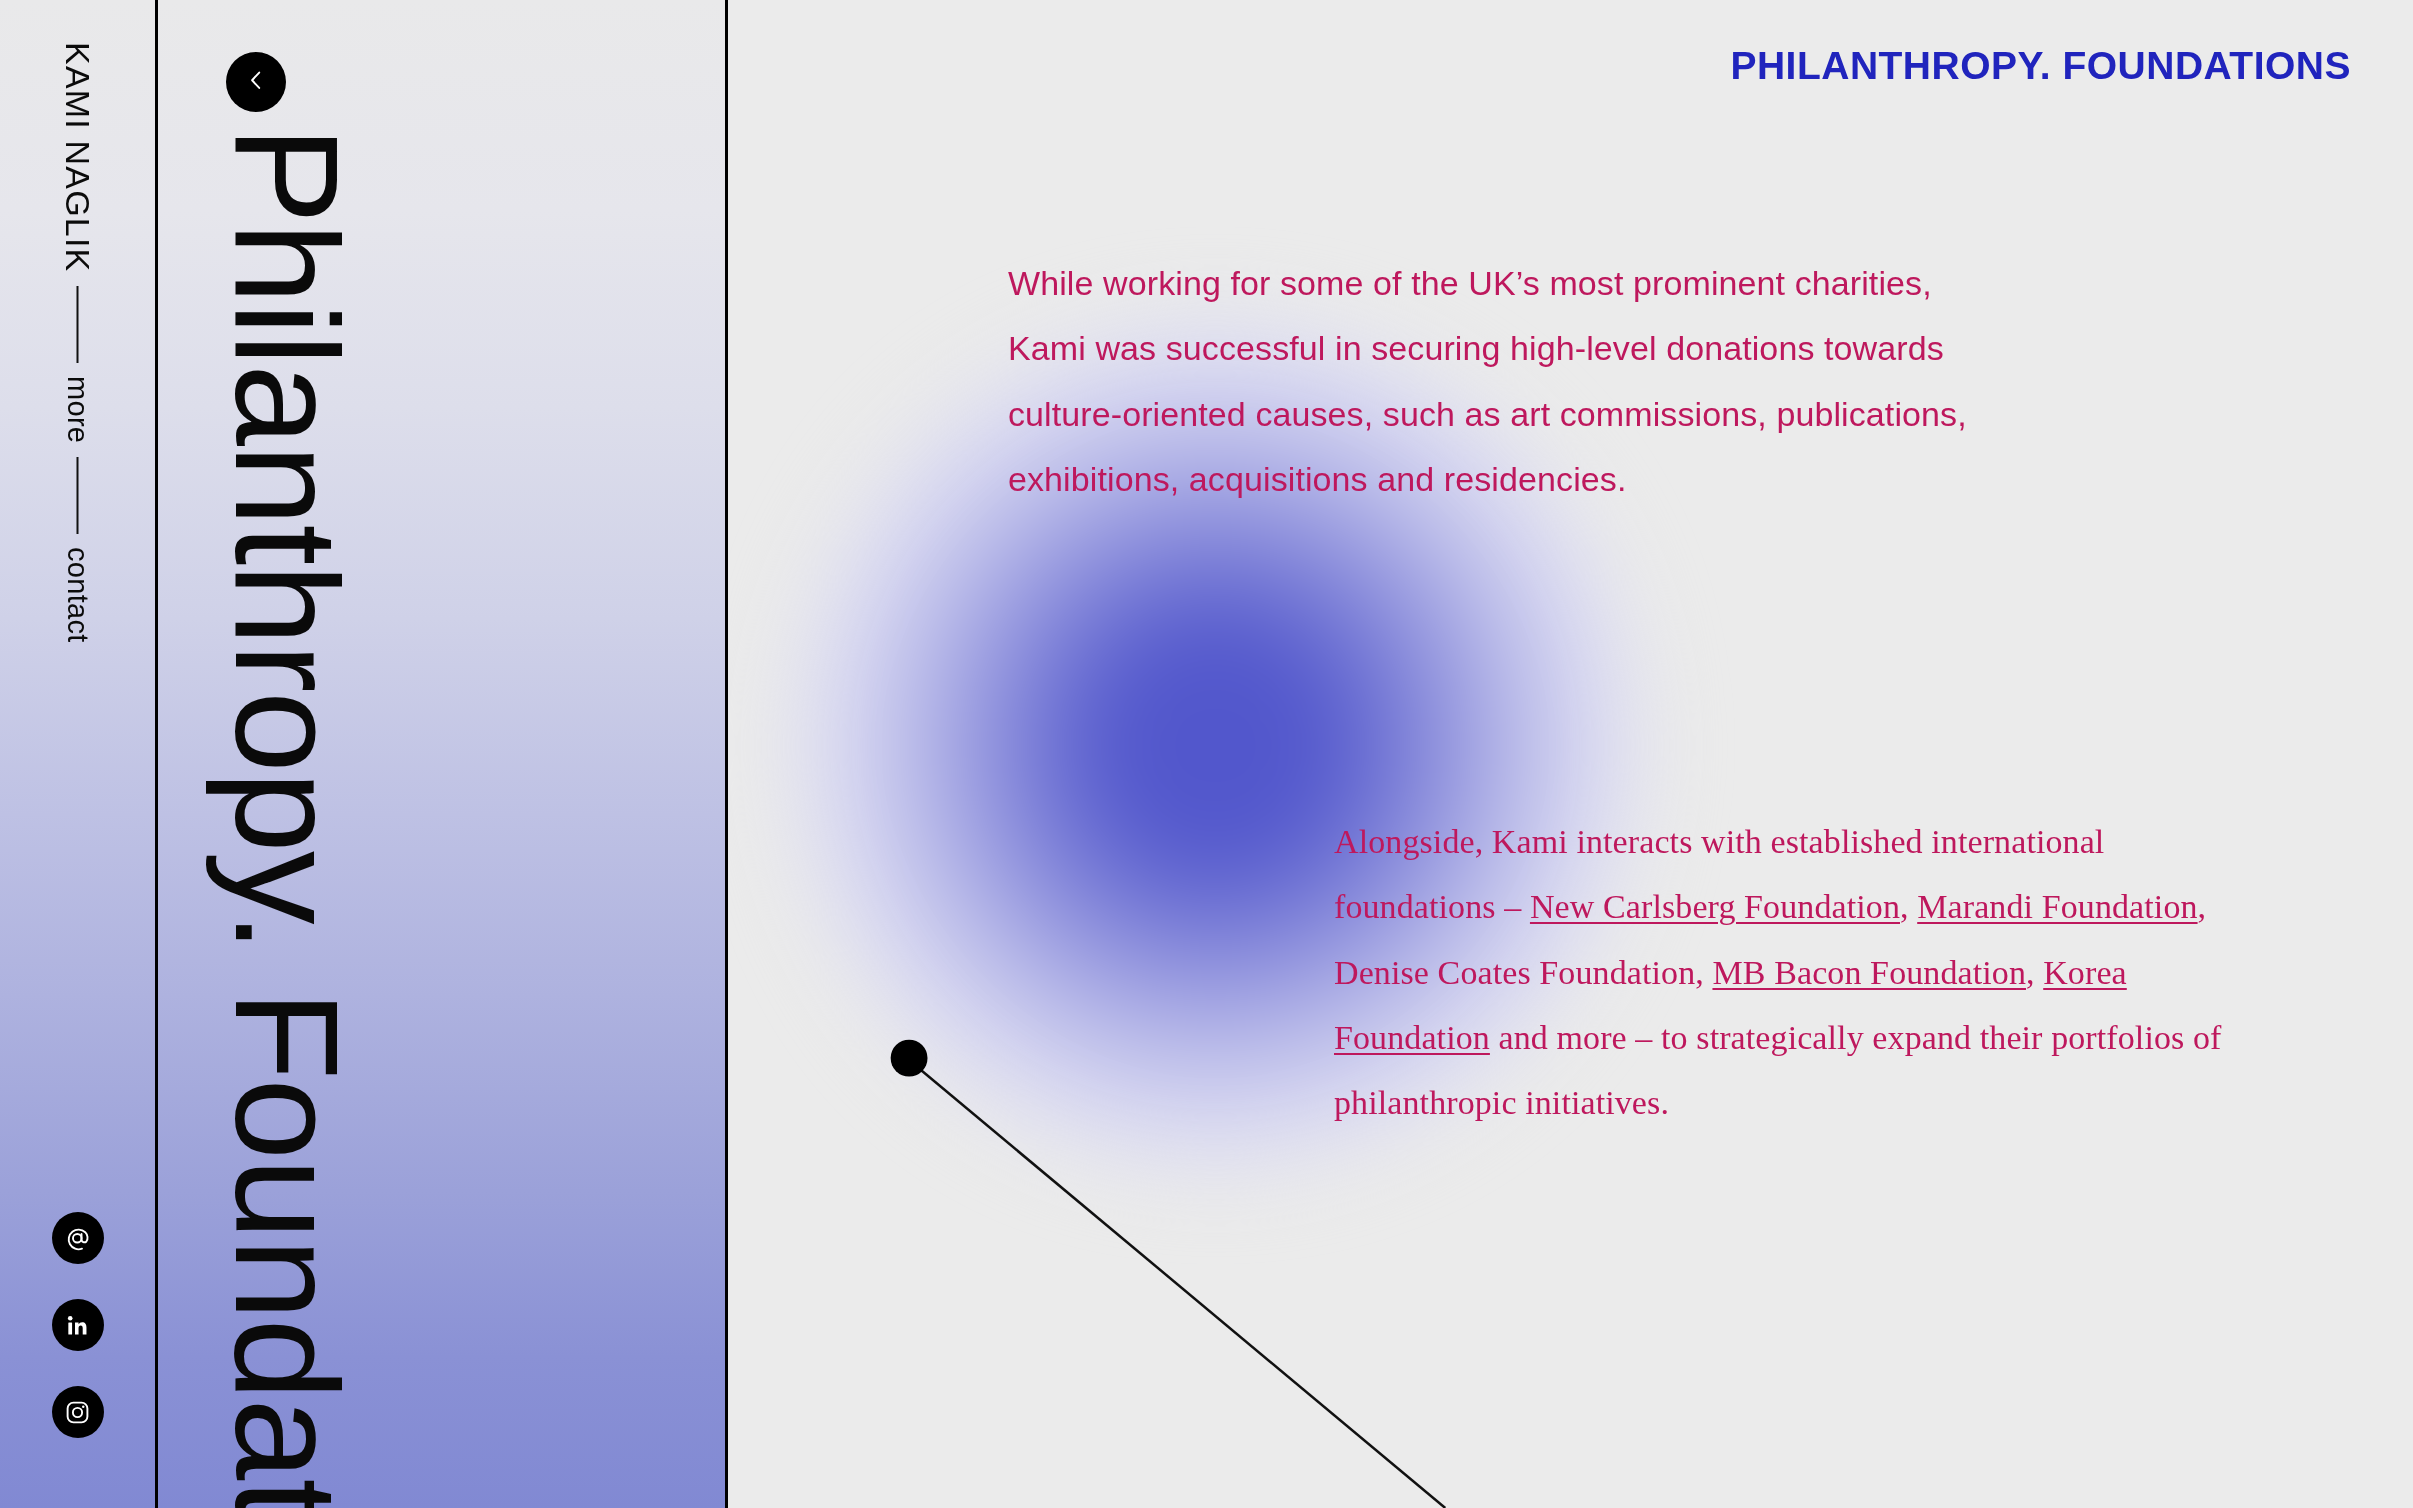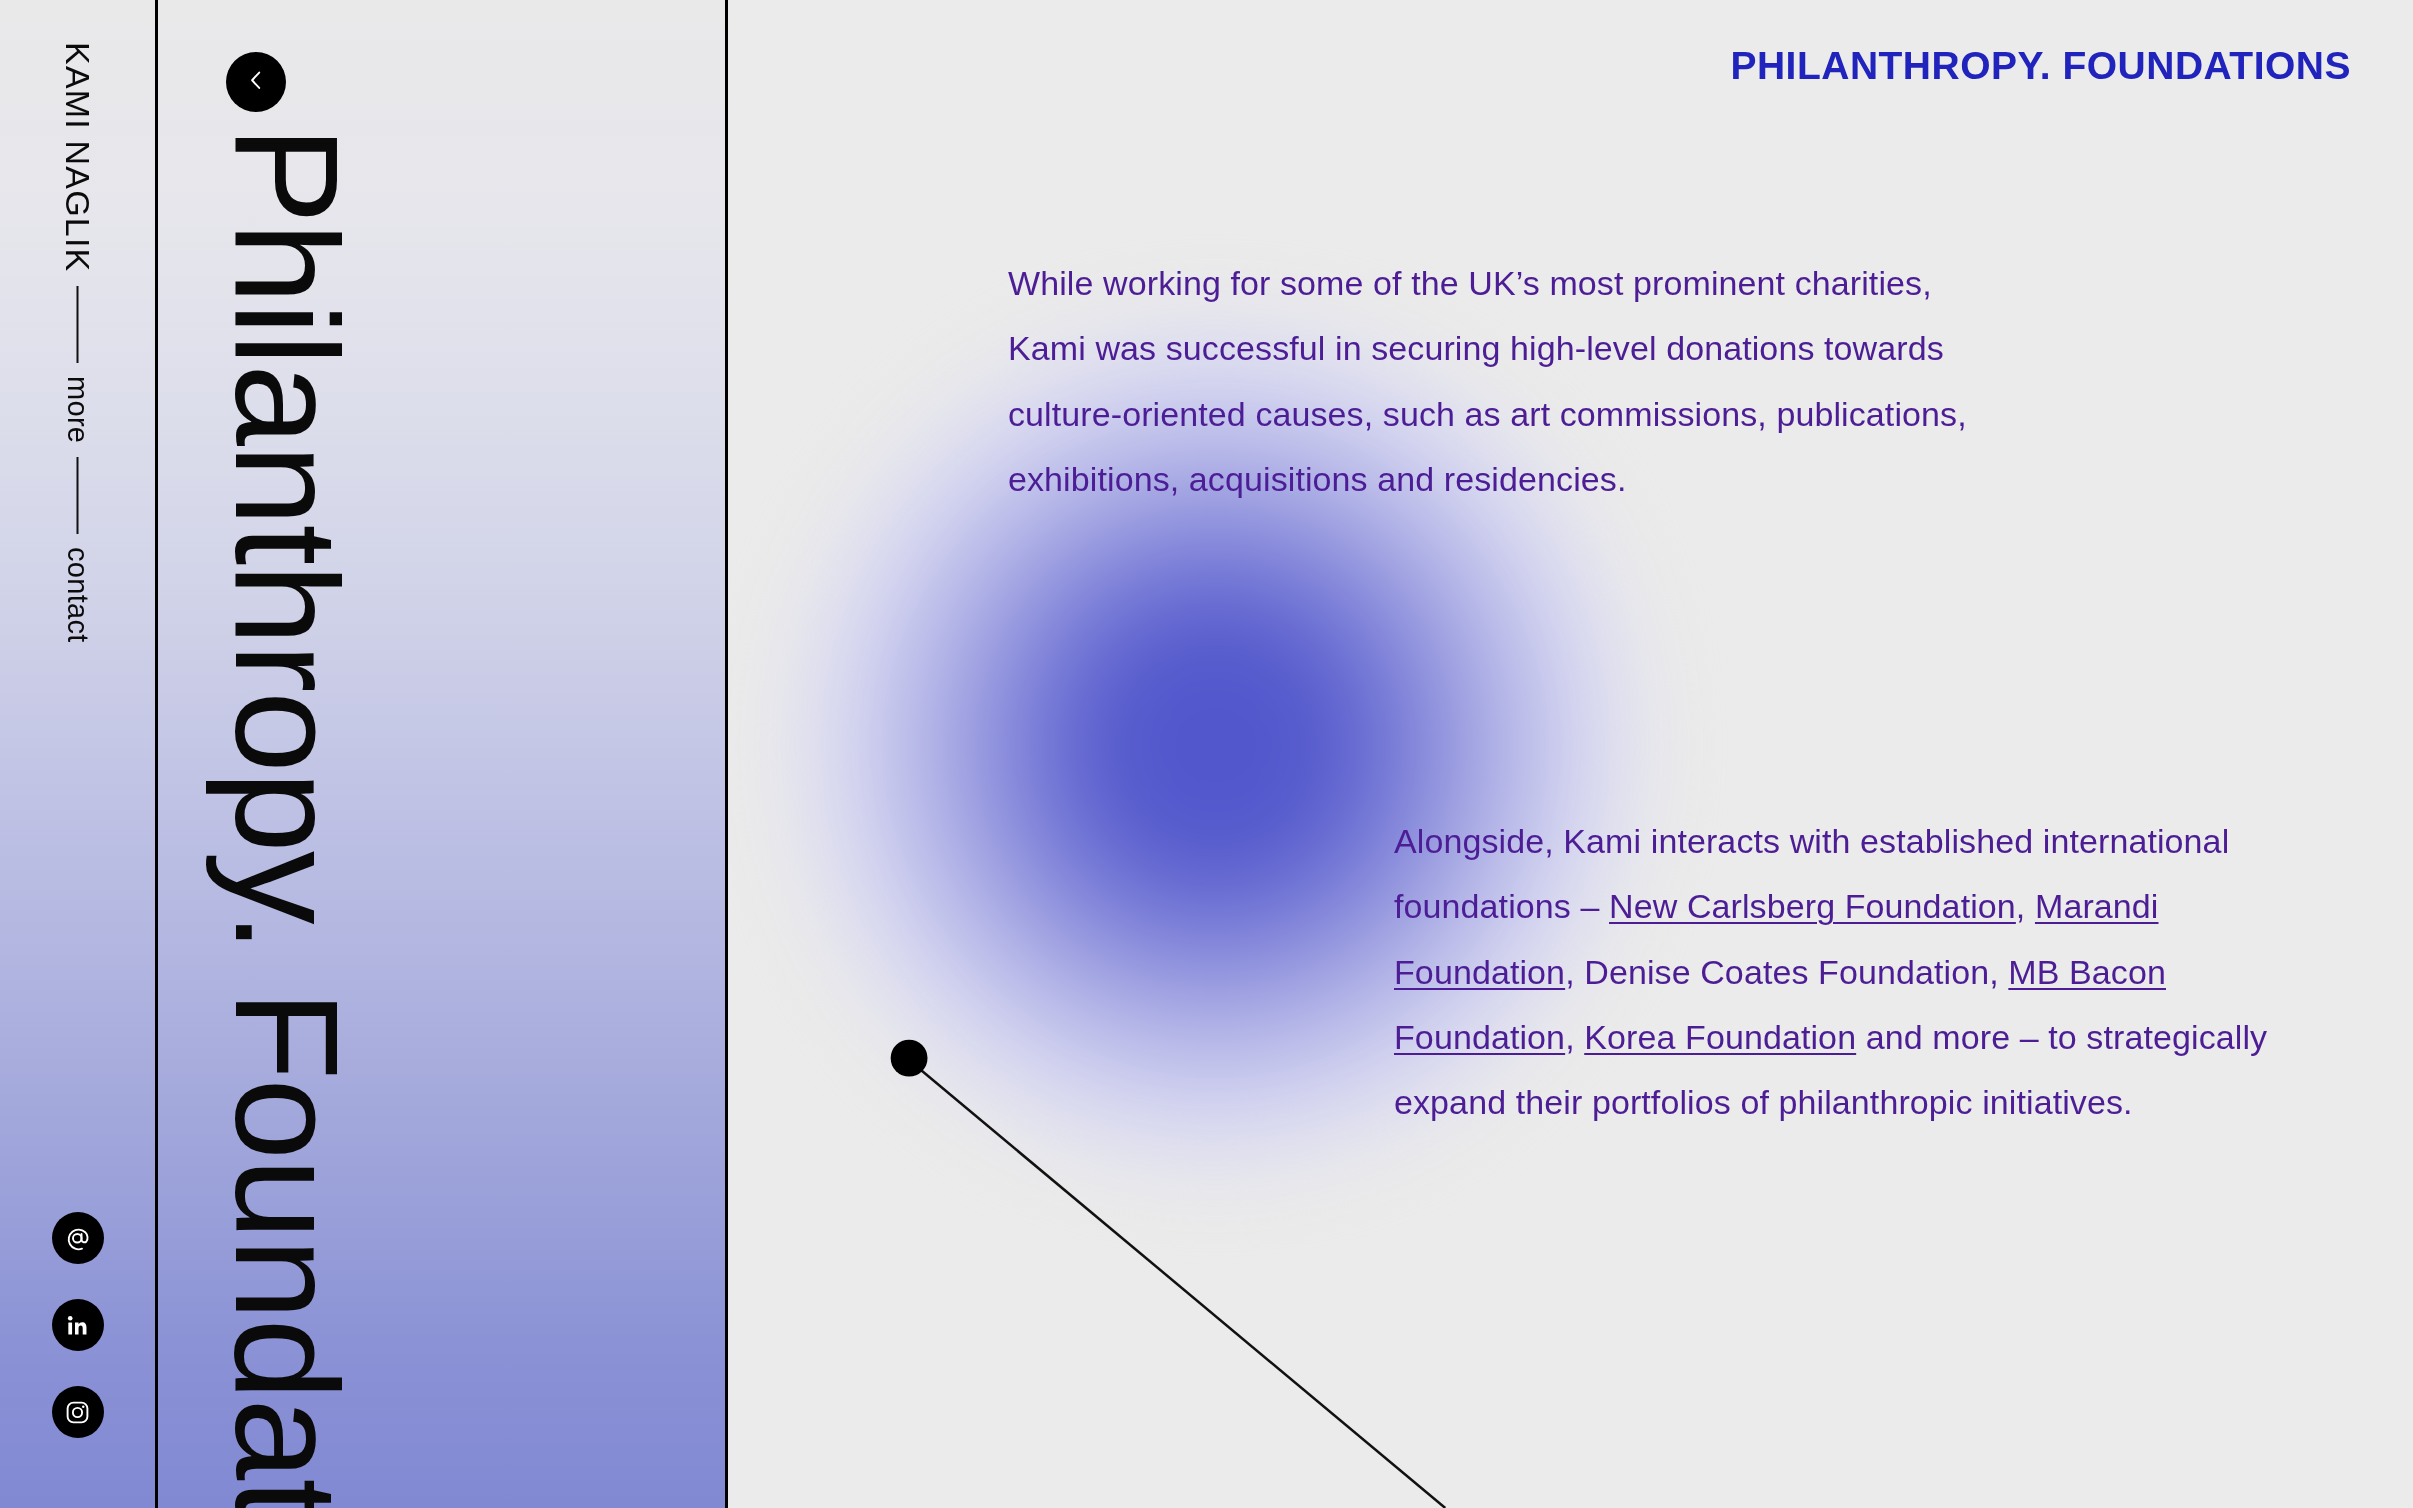--- a/index.html
+++ b/index.html
@@ -182,35 +182,36 @@
     display:flex;
     align-items:center;
     justify-content:center;
     cursor:pointer;
     padding:0;
   }
 
   
   .copy {
     position:absolute;
-    color:#4c1d95;
+    color:#be185d;
     font-size:34px;
     line-height:1.92;
     font-weight:400;
     letter-spacing:0.1px;
   }
   #intro-paragraph {
     left:1008px;
     top:251px;
     width:980px;
   }
   #foundations-paragraph {
-    left:1394px;
+    left:1334px;
     top:809px;
     width:930px;
+    font-family:Liberation Serif, serif;
   }
   .copy a {
     color:inherit;
     text-decoration:underline;
     text-underline-offset:4.2px;
     text-decoration-thickness:2.1px;
     cursor:pointer;
   }
 
   

